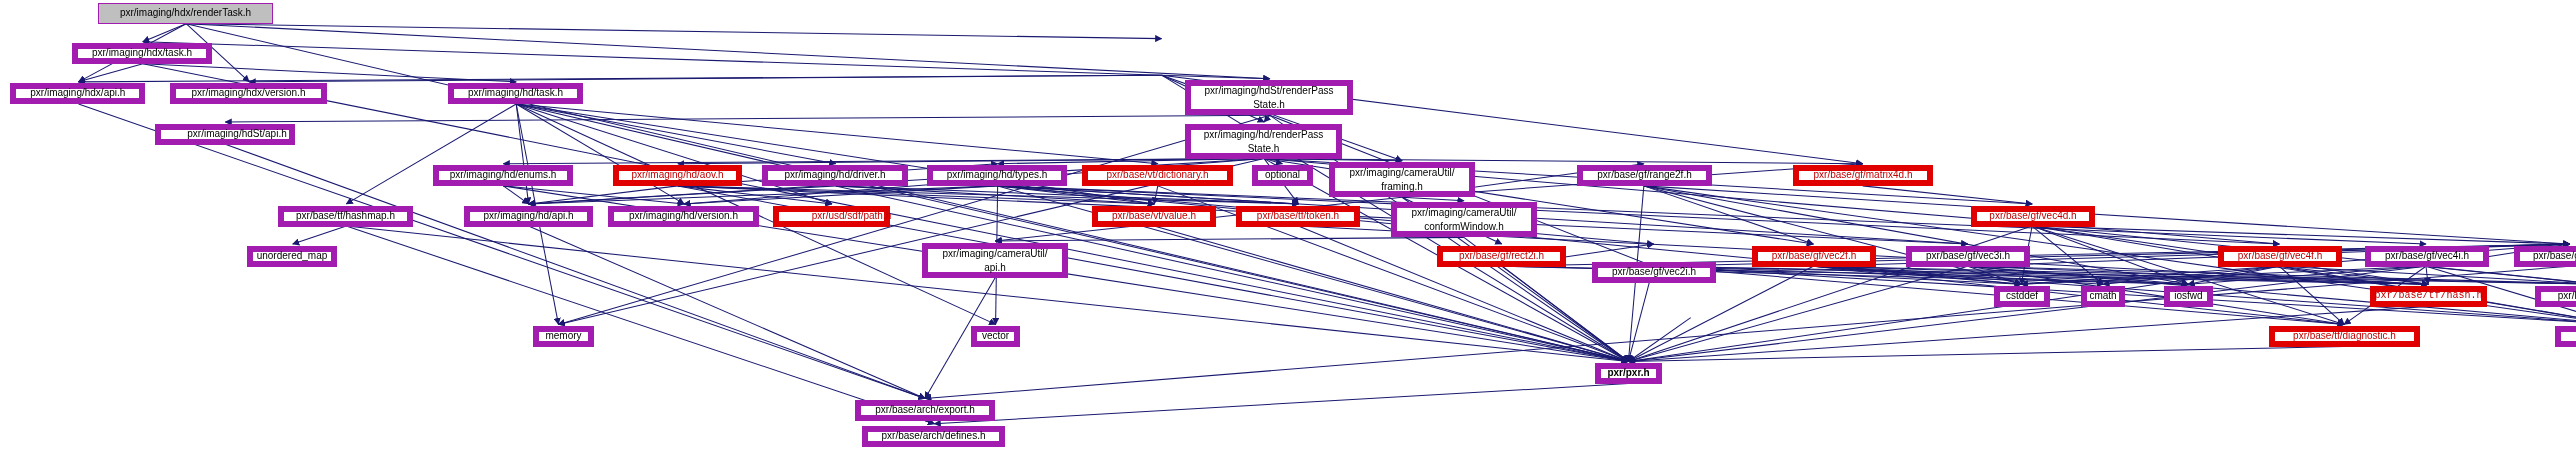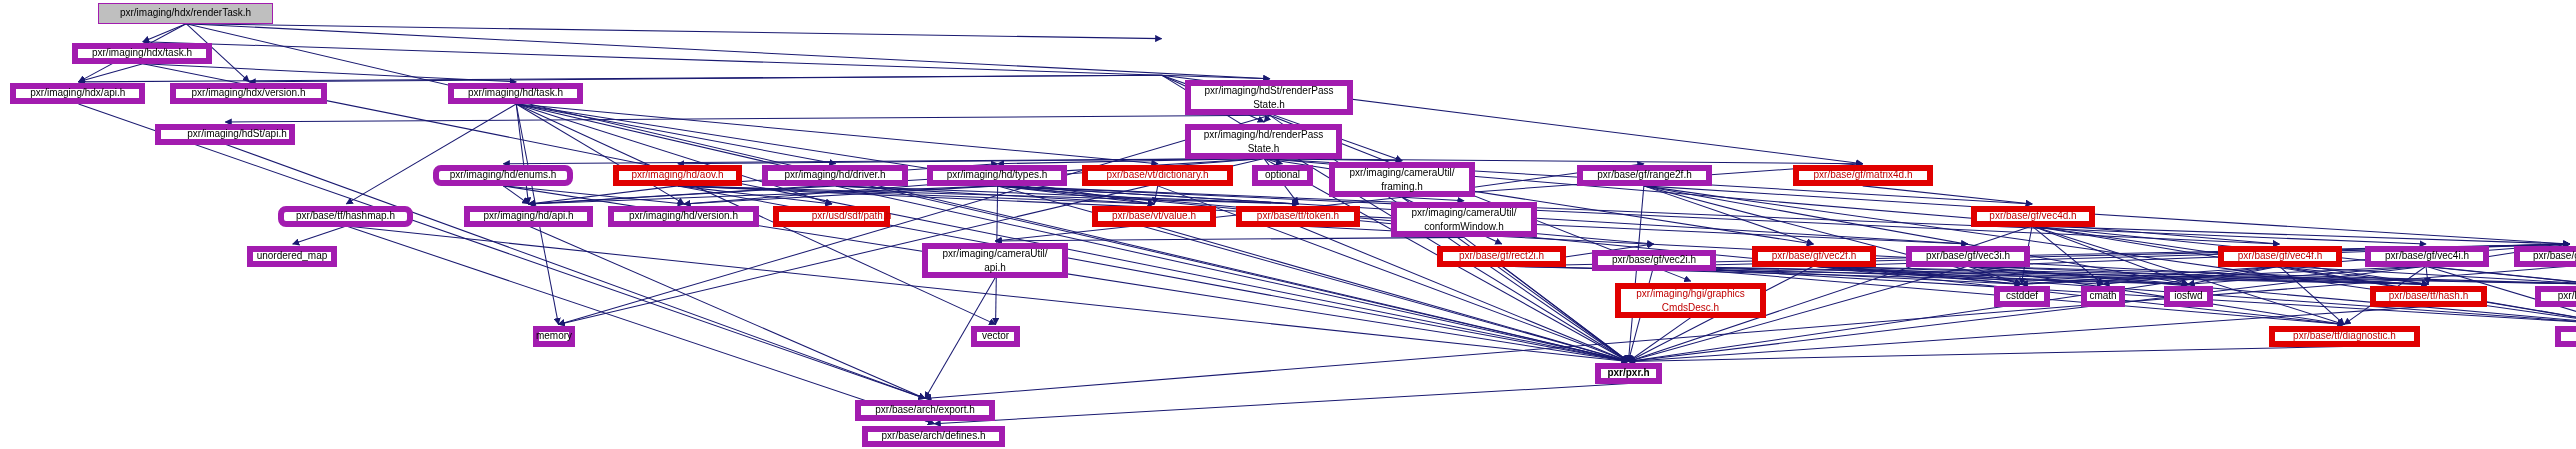--- a/index.html
+++ b/index.html
@@ -218,57 +218,55 @@
 <div class="node root" style="left: 98px; top: 3.1px; width: 175px; height: 20.6px;">pxr/imaging/hdx/renderTask.h</div>
     <div class="node" style="left: 72px; top: 43px; width: 140px; height: 20.6px;">pxr/imaging/hdx/task.h</div>
     <div class="node" style="left: 10.3px; top: 83px; width: 135px; height: 20.6px;">pxr/imaging/hdx/api.h</div>
     <div class="node" style="left: 170px; top: 83px; width: 157px; height: 20.6px;">pxr/imaging/hdx/version.h</div>
     <div class="node" style="left: 448px; top: 83px; width: 135px; height: 20.6px;">pxr/imaging/hd/task.h</div>
     <div class="node" style="left: 1185px; top: 80px; width: 168px; height: 35px;">pxr/imaging/hdSt/renderPass
 State.h</div>
     <div class="node" style="left: 155px; top: 124px; width: 140px; height: 20.6px; padding-left: 24px;">pxr/imaging/hdSt/api.h</div>
     <div class="node" style="left: 1185px; top: 124px; width: 157px; height: 35px;">pxr/imaging/hd/renderPass
 State.h</div>
-    <div class="node" style="left: 433px; top: 165px; width: 140px; height: 20.6px; border-radius: 8px;">pxr/imaging/hd/enums.h</div>
+    <div class="node" style="left: 433px; top: 165px; width: 140px; height: 20.6px;">pxr/imaging/hd/enums.h</div>
     <div class="node red" style="left: 613px; top: 165px; width: 129px; height: 20.6px;">pxr/imaging/hd/aov.h</div>
     <div class="node" style="left: 762px; top: 165px; width: 146px; height: 20.6px;">pxr/imaging/hd/driver.h</div>
     <div class="node" style="left: 927px; top: 165px; width: 140px; height: 20.6px;">pxr/imaging/hd/types.h</div>
     <div class="node red" style="left: 1082px; top: 165px; width: 151px; height: 20.6px;">pxr/base/vt/dictionary.h</div>
     <div class="node" style="left: 1252px; top: 165px; width: 61px; height: 20.6px;">optional</div>
     <div class="node" style="left: 1329px; top: 162px; width: 146px; height: 35px;">pxr/imaging/cameraUtil/
 framing.h</div>
     <div class="node" style="left: 1577px; top: 165px; width: 135px; height: 20.6px;">pxr/base/gf/range2f.h</div>
     <div class="node red" style="left: 1793px; top: 165px; width: 140px; height: 20.6px;">pxr/base/gf/matrix4d.h</div>
-    <div class="node" style="left: 278px; top: 206px; width: 135px; height: 20.6px; border-radius: 8px;">pxr/base/tf/hashmap.h</div>
+    <div class="node" style="left: 278px; top: 206px; width: 135px; height: 20.6px;">pxr/base/tf/hashmap.h</div>
     <div class="node" style="left: 464px; top: 206px; width: 129px; height: 20.6px;">pxr/imaging/hd/api.h</div>
     <div class="node" style="left: 608px; top: 206px; width: 151px; height: 20.6px;">pxr/imaging/hd/version.h</div>
     <div class="node red" style="left: 773px; top: 206px; width: 117px; height: 20.6px; padding-left: 40px;">pxr/usd/sdf/path.h</div>
     <div class="node red" style="left: 1092px; top: 206px; width: 124px; height: 20.6px;">pxr/base/vt/value.h</div>
     <div class="node red" style="left: 1236px; top: 206px; width: 124px; height: 20.6px;">pxr/base/tf/token.h</div>
     <div class="node" style="left: 1391px; top: 202px; width: 146px; height: 35px;">pxr/imaging/cameraUtil/
 conformWindow.h</div>
     <div class="node red" style="left: 1971px; top: 206px; width: 124px; height: 20.6px;">pxr/base/gf/vec4d.h</div>
     <div class="node" style="left: 247px; top: 246px; width: 90px; height: 20.6px;">unordered_map</div>
     <div class="node" style="left: 922px; top: 243px; width: 146px; height: 35px;">pxr/imaging/cameraUtil/
 api.h</div>
     <div class="node red" style="left: 1437px; top: 246px; width: 129px; height: 20.6px;">pxr/base/gf/rect2i.h</div>
-    <div class="node" style="left: 1592px; top: 250px; width: 124px; height: 20.6px;">pxr/base/gf/vec2i.h</div>
+    <div class="node" style="left: 1592px; top: 262px; width: 124px; height: 20.6px;">pxr/base/gf/vec2i.h</div>
     <div class="node red" style="left: 1752px; top: 246px; width: 124px; height: 20.6px;">pxr/base/gf/vec2f.h</div>
     <div class="node" style="left: 1906px; top: 246px; width: 124px; height: 20.6px;">pxr/base/gf/vec3i.h</div>
     <div class="node red" style="left: 2218px; top: 246px; width: 124px; height: 20.6px;">pxr/base/gf/vec4f.h</div>
     <div class="node" style="left: 2365px; top: 246px; width: 124px; height: 20.6px;">pxr/base/gf/vec4i.h</div>
     <div class="node" style="left: 2514px; top: 246px; width: 112px; height: 20.6px;">pxr/base/gf/api.h</div>
-    <div class="node red" style="left: 1615px; top: 283px; width: 151px; height: 35px;">pxr/imaging/hgi/graphics
-CmdsDesc.h</div>
     <div class="node" style="left: 1994px; top: 286px; width: 56px; height: 20.6px;">cstddef</div>
     <div class="node" style="left: 2081px; top: 286px; width: 44px; height: 20.6px;">cmath</div>
     <div class="node" style="left: 2164px; top: 286px; width: 49px; height: 20.6px;">iosfwd</div>
-    <div class="node red" style="left: 2370px; top: 286px; width: 117px; height: 20.6px;">pxr/base/tf/hash.h</div>
+    <div class="node red" style="left: 2370px; top: 286px; width: 117px; height: 20.6px; font-family: Liberation Mono, monospace;">pxr/base/tf/hash.h</div>
     <div class="node" style="left: 2535px; top: 286px; width: 129px; height: 20.6px;">pxr/base/gf/limits.h</div>
-    <div class="node" style="left: 533px; top: 326px; width: 42px; height: 20.6px;">memory</div>
+    <div class="node" style="left: 533px; top: 326px; width: 61px; height: 20.6px;">memory</div>
     <div class="node" style="left: 971px; top: 326px; width: 49px; height: 20.6px;">vector</div>
     <div class="node red" style="left: 2269px; top: 326px; width: 151px; height: 20.6px;">pxr/base/tf/diagnostic.h</div>
     <div class="node" style="left: 2555px; top: 326px; width: 129px; height: 20.6px;">pxr/base/gf/traits.h</div>
     <div class="node" style="left: 1595px; top: 363px; width: 67px; height: 20.6px; font-weight: bold;">pxr/pxr.h</div>
     <div class="node" style="left: 855px; top: 400px; width: 140px; height: 20.6px;">pxr/base/arch/export.h</div>
     <div class="node" style="left: 862px; top: 426px; width: 143px; height: 20.6px;">pxr/base/arch/defines.h</div>
   </div>
 
 
 </body></html>

